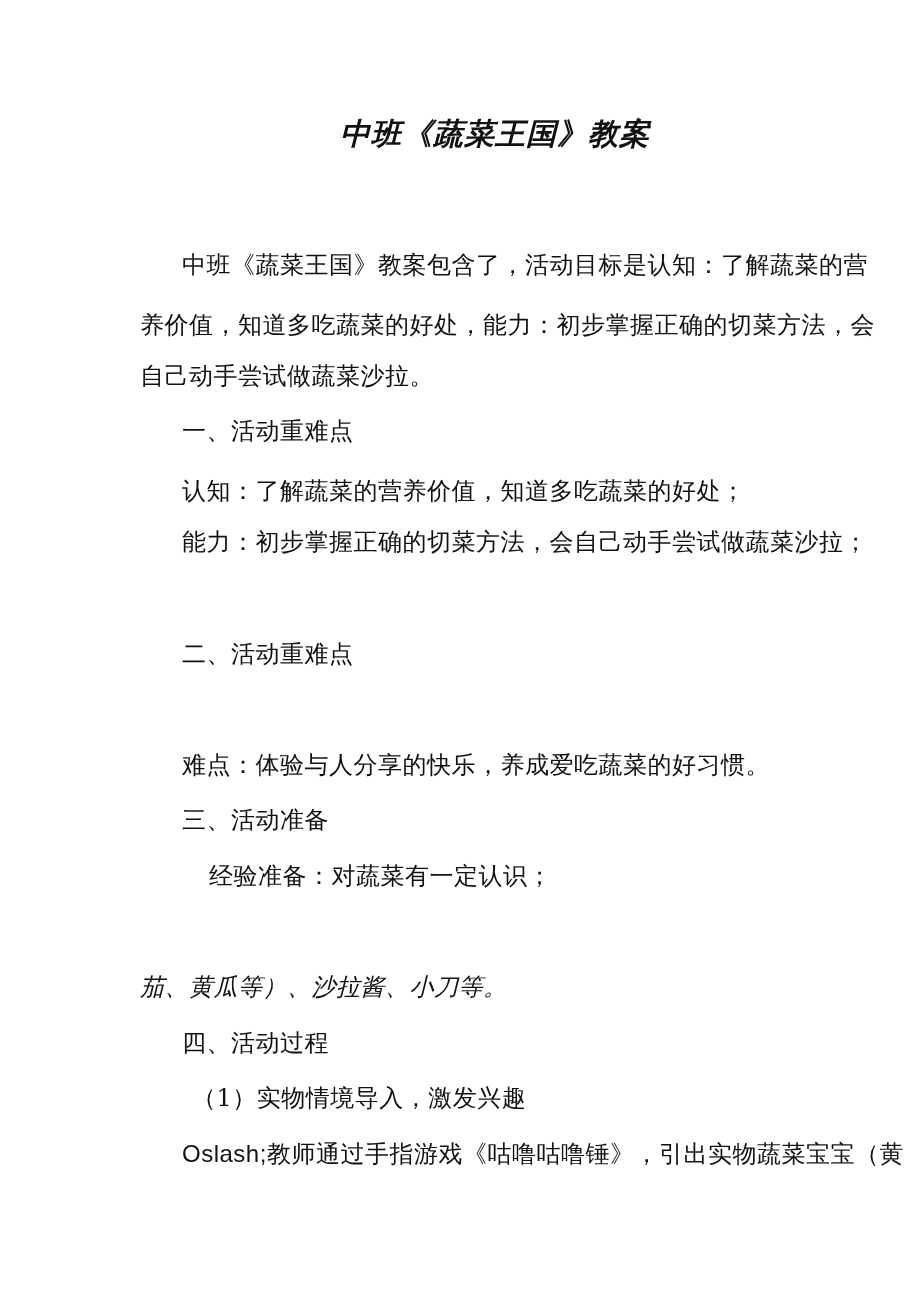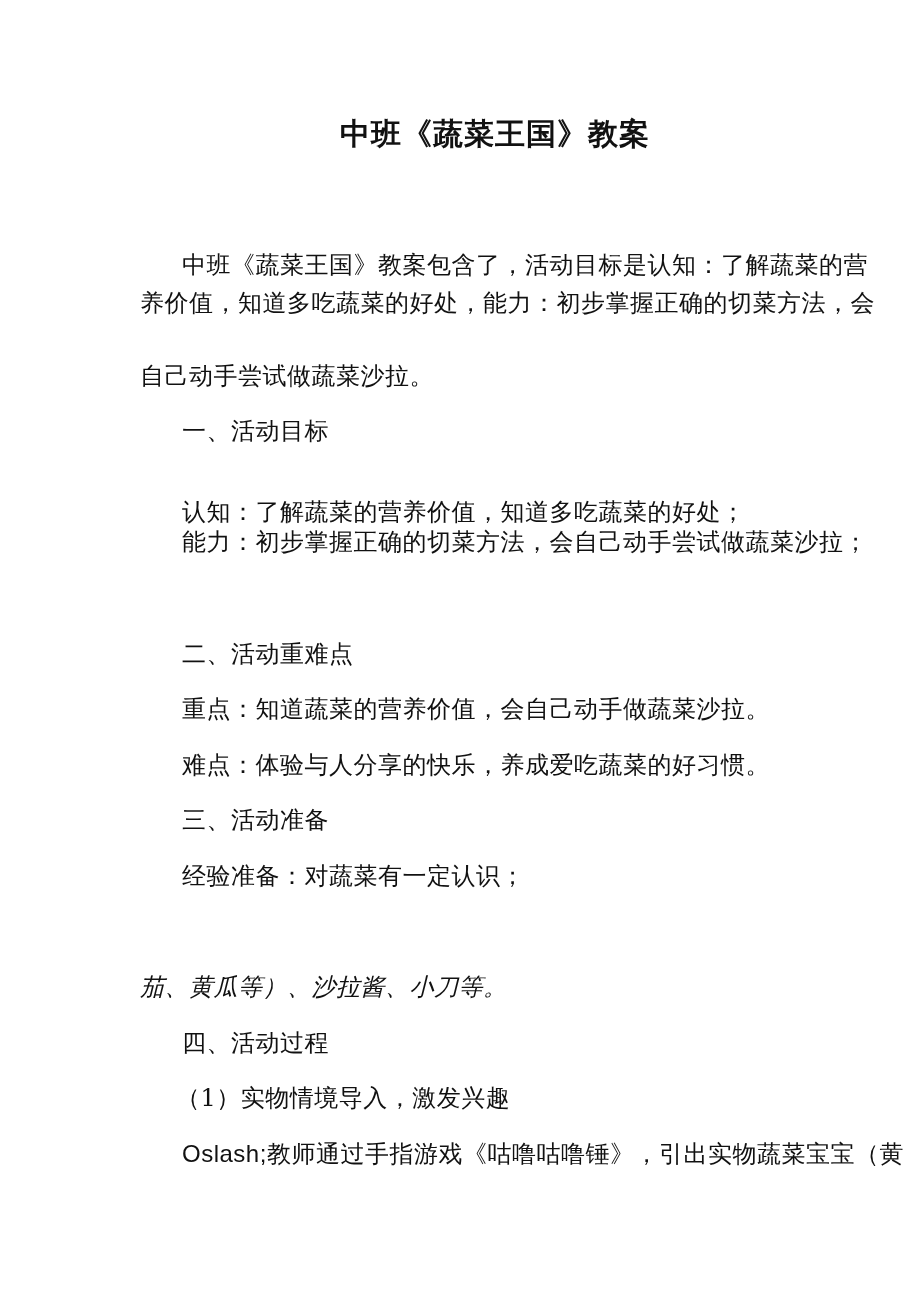--- a/index.html
+++ b/index.html
@@ -27,50 +27,50 @@
       left: 0;
       width: 920px;
       top: 110px;
       text-align: center;
       font-size: 30px;
       font-weight: bold;
       letter-spacing: 1px;
       line-height: 48px;
       padding-left: 70px;
       box-sizing: border-box;
+      font-style: italic;
     }
     .line {
       position: absolute;
       font-size: 24px;
       line-height: 30px;
       white-space: nowrap;
       letter-spacing: 0.5px;
     }
     .indent { left: 182px; }
     .flush { left: 140px; }
     .latin { font-family: "Liberation Sans", "DejaVu Sans", sans-serif; }
   </style>
 </head>
 <body>
 
 <div class="page">
   <div class="title">中班《蔬菜王国》教案</div>
 
   <div class="line indent" style="top:250px;">中班《蔬菜王国》教案包含了，活动目标是认知：了解蔬菜的营</div>
-  <div class="line flush" style="top:288px;">养价值，知道多吃蔬菜的好处，能力：初步掌握正确的切菜方法，会</div>
+  <div class="line flush" style="top:310px;">养价值，知道多吃蔬菜的好处，能力：初步掌握正确的切菜方法，会</div>
   <div class="line flush" style="top:361px;">自己动手尝试做蔬菜沙拉。</div>
 
-  <div class="line indent" style="top:416px;">一、活动目标</div>
-  <div class="line indent" style="top:497px;">认知：了解蔬菜的营养价值，知道多吃蔬菜的好处；</div>
+  <div class="line indent" style="top:416px;">一、活动重难点</div>
+  <div class="line indent" style="top:476px;">认知：了解蔬菜的营养价值，知道多吃蔬菜的好处；</div>
   <div class="line indent" style="top:527px;">能力：初步掌握正确的切菜方法，会自己动手尝试做蔬菜沙拉；</div>
 
   <div class="line indent" style="top:639px;">二、活动重难点</div>
-  <div class="line indent" style="top:694px;">重点：知道蔬菜的营养价值，会自己动手做蔬菜沙拉。</div>
   <div class="line indent" style="top:750px;">难点：体验与人分享的快乐，养成爱吃蔬菜的好习惯。</div>
 
   <div class="line indent" style="top:805px;">三、活动准备</div>
-  <div class="line indent" style="top:861px;">经验准备：对蔬菜有一定认识；</div>
+  <div class="line indent" style="top:861px;margin-left:27px;">经验准备：对蔬菜有一定认识；</div>
   <div class="line flush" style="top:972px;font-style:italic;">茄、黄瓜等）、沙拉酱、小刀等。</div>
 
   <div class="line indent" style="top:1028px;">四、活动过程</div>
-  <div class="line" style="top:1083px; left:176px;text-align:right;">（1）实物情境导入，激发兴趣</div>
+  <div class="line" style="top:1083px; left:192px;text-align:right;">（1）实物情境导入，激发兴趣</div>
   <div class="line indent" style="top:1139px;text-align:center;"><span class="latin">Oslash;</span><span>教师通过手指游戏《咕噜咕噜锤》，引出实物蔬菜宝宝（黄</span></div>
 </div>
 
 </body></html>

